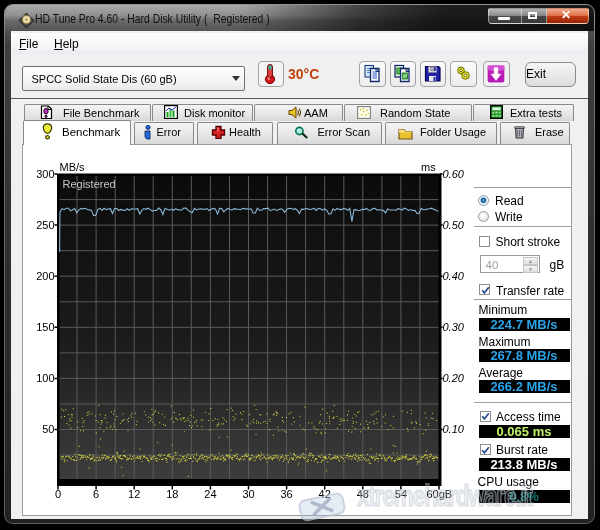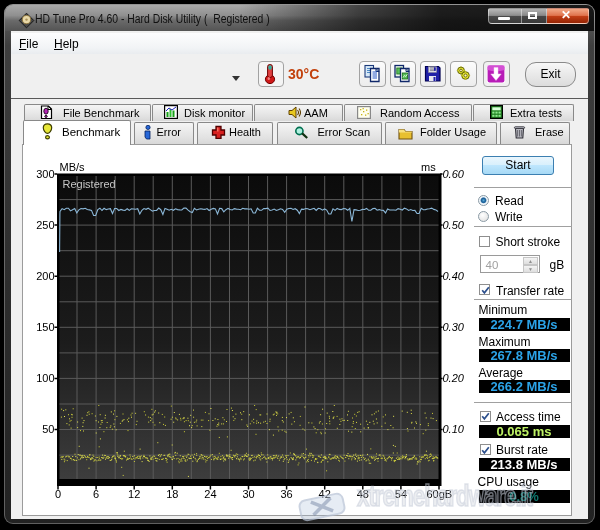--- a/index.html
+++ b/index.html
@@ -46,22 +46,22 @@
 #carrow { left:232px; top:76px; width:0; height:0; border-left:4px solid transparent;
   border-right:4px solid transparent; border-top:5px solid #333; }
 
 .toolbtn { top:61px; width:26.5px; height:26px; border:1px solid #a2a2a2; border-radius:4px;
   background:linear-gradient(180deg,#fcfcfc,#ececec); }
 .toolicon { top:64px; }
 #thermo { left:257.5px; top:61px; width:26.5px; height:26px; border:1px solid #a2a2a2;
   border-radius:4px; background:#f4f4f4; }
 #temp { left:288px; top:66px; font-size:14px; font-weight:bold; color:#c2410c; }
 #exitbtn { left:525px; top:62px; width:51px; height:24.5px; border:1px solid #8a8a8a;
-  border-radius:11px; background:linear-gradient(180deg,#f7f7f7,#e9e9e9 50%,#dcdcdc);
-  text-align:center; font-size:12px; color:#000; line-height:23px; }
+  border-radius:6px; background:linear-gradient(180deg,#f7f7f7,#e9e9e9 50%,#dcdcdc);
+  font-size:12px; color:#000; line-height:23px; }
 #groove { left:11px; top:97.5px; width:576.5px; height:1.5px; background:#5a5a5a; }
 
 
 .tab { border:1px solid #898989; border-bottom:none; border-radius:2px 2px 0 0;
   background:linear-gradient(180deg,#f5f5f5,#e2e2e2 70%,#d8d8d8); }
 .t1 { top:104px; height:16.5px; }
 .t2 { top:122px; height:22px; }
 .active { top:119.5px; height:25px; background:#fff; z-index:3; }
 .tabicon { z-index:4; }
 .tabtxt { z-index:4; font-size:11px; color:#000; white-space:nowrap; }
@@ -118,20 +118,24 @@
   <div id="btnmin" class="capbtn"></div>
   <div id="btnmax" class="capbtn"></div>
   <div id="btnclose" class="capbtn"></div>
   <div id="gmin"></div>
   <div id="gmax"></div>
   <div id="gclose">✕</div>
   <div id="client"></div>
   <div id="menubar"></div>
   <div class="menu" style="left:19px"><u>F</u>ile</div>
   <div class="menu" style="left:54px"><u>H</u>elp</div>
+  <div id="combo">
+      <span class="ctext">SPCC Solid State Dis</span>
+      <span class="ctext2">(60 gB)</span>
+    </div>
   <div id="carrow"></div>
   <div id="thermo"></div>
   <div class="toolicon" style="left:261px;top:63px"><svg width="18" height="22" viewBox="0 0 18 22">
         <ellipse cx="9" cy="16.2" rx="4.6" ry="4.4" fill="#d01818" stroke="#700000" stroke-width="1"></ellipse>
         <rect x="6.6" y="1.5" width="4.8" height="13" rx="2.2" fill="#e04040" stroke="#700000" stroke-width="1"></rect>
         <rect x="7.3" y="2.2" width="3.4" height="4.5" rx="1.6" fill="#30b0a0"></rect>
         <ellipse cx="7.8" cy="15.5" rx="1.2" ry="1.5" fill="#f08080"></ellipse>
       </svg></div>
   <div id="temp">30°C</div>
   <div class="toolbtn" style="left:359px"></div>
@@ -210,21 +214,21 @@
         <g fill="#c8b418">
           <rect x="3" y="3" width="1.3" height="1.3"></rect>
           <rect x="6" y="5" width="1.3" height="1.3"></rect>
           <rect x="9" y="3.5" width="1.3" height="1.3"></rect>
           <rect x="4" y="8" width="1.3" height="1.3"></rect>
           <rect x="8" y="8.5" width="1.3" height="1.3"></rect>
           <rect x="10.5" y="7" width="1.3" height="1.3"></rect>
           <rect x="5.5" y="2" width="1.3" height="1.3"></rect>
         </g>
       </svg></div>
-    <div class="tabtxt" style="left:380px;top:106.5px">Random Access</div>
+    <div class="tabtxt" style="left:380px;top:106.5px">Random State</div>
     <div class="tab t1" style="left:472.5px;width:101.5px"></div>
     <div class="tabicon" style="left:489.5px;top:105px"><svg width="13" height="14" viewBox="0 0 13 14">
         <rect x="0.6" y="0.6" width="11.8" height="12.8" fill="#208020" stroke="#000" stroke-width="1.2"></rect>
         <rect x="2.3" y="2.3" width="8.4" height="3" fill="#d8ffd8"></rect>
         <g fill="#90e890">
           <rect x="2.3" y="6.6" width="2.2" height="2"></rect>
           <rect x="5.4" y="6.6" width="2.2" height="2"></rect>
           <rect x="8.5" y="6.6" width="2.2" height="2"></rect>
           <rect x="2.3" y="9.8" width="2.2" height="2"></rect>
           <rect x="5.4" y="9.8" width="2.2" height="2"></rect>
@@ -1295,21 +1299,20 @@
       <rect x="251.9" y="278.6" width="1.0" height="1.0" fill="#d9d944"></rect>
       <rect x="176.6" y="279.8" width="1.0" height="1.0" fill="#d9d944"></rect>
       <rect x="117.7" y="274.5" width="1.0" height="1.0" fill="#d9d944"></rect>
       <rect x="34.5" y="297.7" width="1.0" height="1.0" fill="#e8e852"></rect>
       <rect x="67.2" y="296.8" width="1.0" height="1.0" fill="#d9d944"></rect>
       <rect x="133.9" y="305.9" width="1.0" height="1.0" fill="#e8e852"></rect>
       <rect x="272.1" y="300.3" width="1.0" height="1.0" fill="#cccc33"></rect>
       <rect x="68.7" y="304.9" width="1.0" height="1.0" fill="#d9d944"></rect>
     <polyline points="5.6,82.0 5.9,44.0 6.0,41.4 8.1,38.6 10.2,39.7 12.3,38.3 14.4,38.2 16.5,40.9 18.6,39.7 20.7,38.6 22.8,42.9 24.9,39.8 27.0,38.5 29.1,38.9 31.2,38.3 33.3,39.5 35.4,39.9 37.5,40.4 39.6,45.5 41.7,45.5 43.8,39.5 45.9,38.2 48.0,40.5 50.1,38.3 52.2,39.6 54.3,39.0 56.4,38.7 58.5,43.5 60.6,38.5 62.7,38.5 64.8,40.5 66.9,39.4 69.0,40.1 71.1,40.5 73.2,38.7 75.3,40.4 77.4,38.9 79.5,39.0 81.6,39.2 83.7,38.7 85.8,44.0 87.9,40.3 90.0,38.6 92.1,39.3 94.2,38.2 96.3,39.6 98.4,41.1 100.5,40.5 102.6,40.4 104.7,38.1 106.8,39.7 108.9,44.5 111.0,38.4 113.1,39.2 115.2,40.2 117.3,39.3 119.4,40.3 121.5,38.8 123.6,39.6 125.7,39.9 127.8,40.0 129.9,38.1 132.0,38.1 134.1,40.2 136.2,41.8 138.3,42.5 140.4,38.3 142.5,39.9 144.6,39.2 146.7,38.7 148.8,39.1 150.9,39.4 153.0,38.6 155.1,40.5 157.2,39.2 159.3,38.4 161.4,38.9 163.5,44.0 165.6,38.3 167.7,38.6 169.8,41.8 171.9,39.7 174.0,38.4 176.1,39.5 178.2,40.0 180.3,38.6 182.4,39.1 184.5,39.2 186.6,39.7 188.7,38.3 190.8,38.9 192.9,38.7 195.0,39.2 197.1,38.8 199.2,43.0 201.3,43.0 203.4,38.2 205.5,40.1 207.6,40.3 209.7,38.5 211.8,38.6 213.9,38.2 216.0,40.5 218.1,40.0 220.2,39.1 222.3,40.5 224.4,39.8 226.5,38.8 228.6,39.5 230.7,42.3 232.8,39.3 234.9,38.5 237.0,38.3 239.1,39.5 241.2,38.7 243.3,40.2 245.4,43.5 247.5,39.1 249.6,39.4 251.7,38.6 253.8,38.7 255.9,39.7 258.0,38.9 260.1,38.3 262.2,40.5 264.3,38.3 266.4,38.7 268.5,40.2 270.6,39.0 272.7,40.1 274.8,44.0 276.9,44.0 279.0,38.8 281.1,40.4 283.2,38.4 285.3,39.4 287.4,39.6 289.5,38.6 291.6,38.7 293.7,40.3 295.8,38.3 297.9,51.5 300.0,39.6 302.1,39.9 304.2,40.5 306.3,40.2 308.4,39.4 310.5,39.5 312.6,38.4 314.7,40.3 316.8,40.2 318.9,38.6 321.0,38.3 323.1,40.2 325.2,39.6 327.3,40.3 329.4,40.4 331.5,42.9 333.6,38.9 335.7,40.0 337.8,40.0 339.9,40.0 342.0,40.2 344.1,38.6 346.2,39.2 348.3,40.0 350.4,38.2 352.5,38.9 354.6,40.4 356.7,39.6 358.8,40.5 360.9,40.4 363.0,43.5 365.1,43.5 367.2,38.4 369.3,39.8 371.4,39.6 373.5,39.0 375.6,38.7 377.7,38.1 379.8,39.4 381.9,39.9 384.0,41.5" fill="none" stroke="#8cb8d8" stroke-width="1.1"></polyline>
   </svg>
-  <div class="startbtn">Start</div>
     <div class="sep" style="top:187px"></div>
     <div class="sep" style="top:225.5px"></div>
     <div class="sep" style="top:298.5px"></div>
     <div class="sep" style="top:401.5px"></div>
     <div class="radio sel" style="left:478px;top:194.5px"></div>
     <div class="plbl" style="left:495px;top:193.5px">Read</div>
     <div class="radio" style="left:478px;top:211px"></div>
     <div class="plbl" style="left:495px;top:210px">Write</div>
     <div class="cb" style="left:478.5px;top:235.5px"></div>
     <div class="plbl" style="left:495.5px;top:235px">Short stroke</div>

